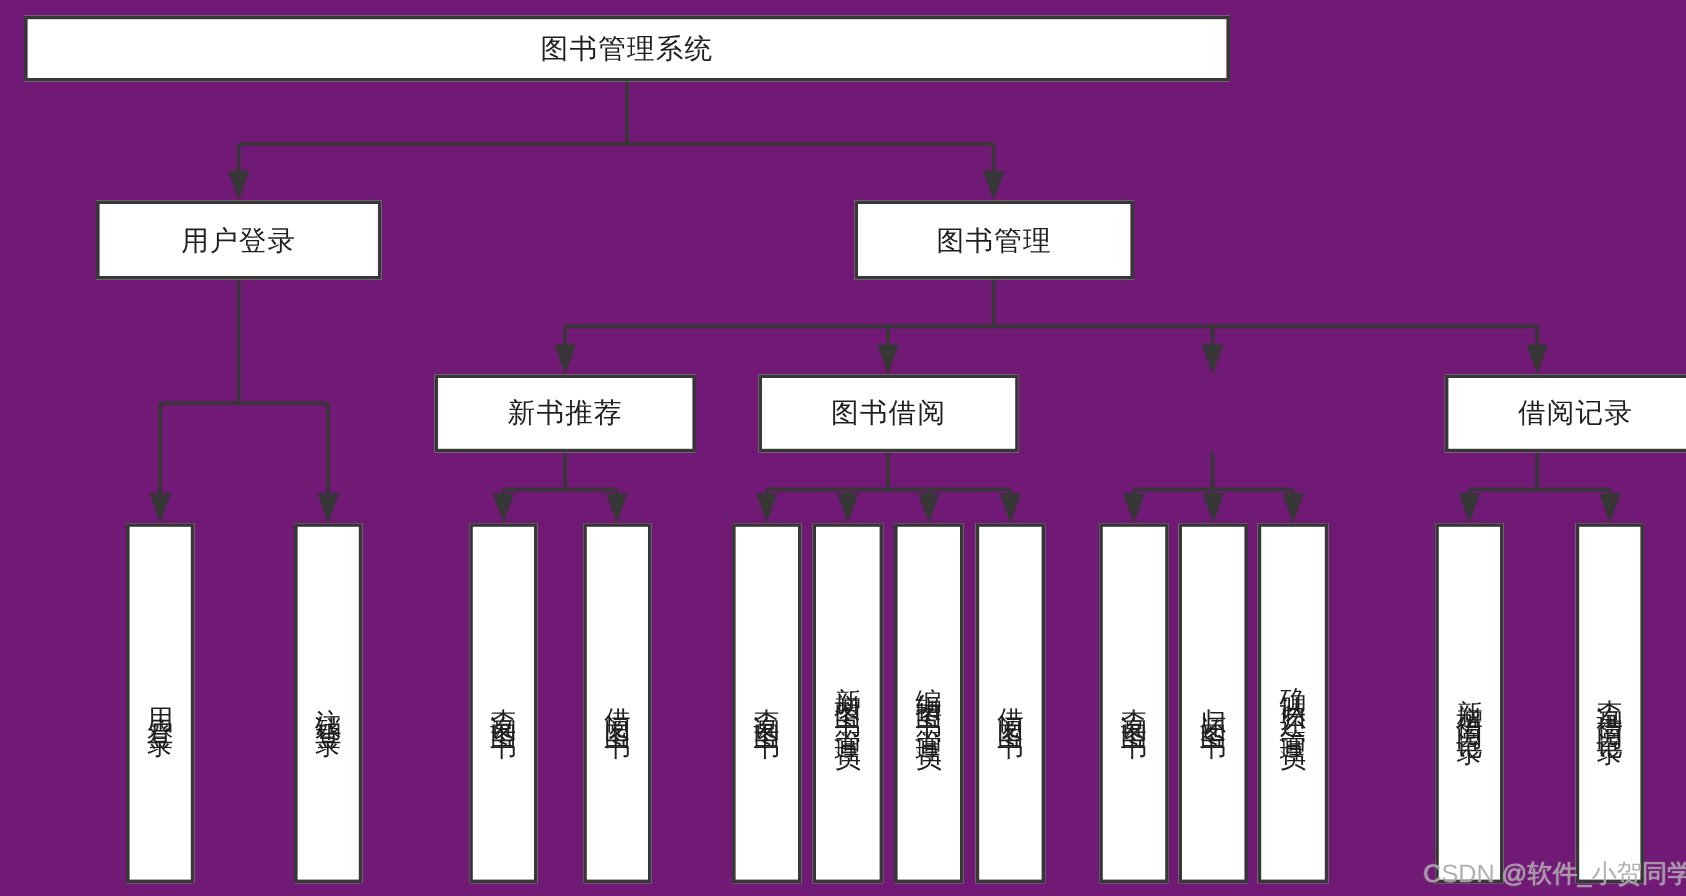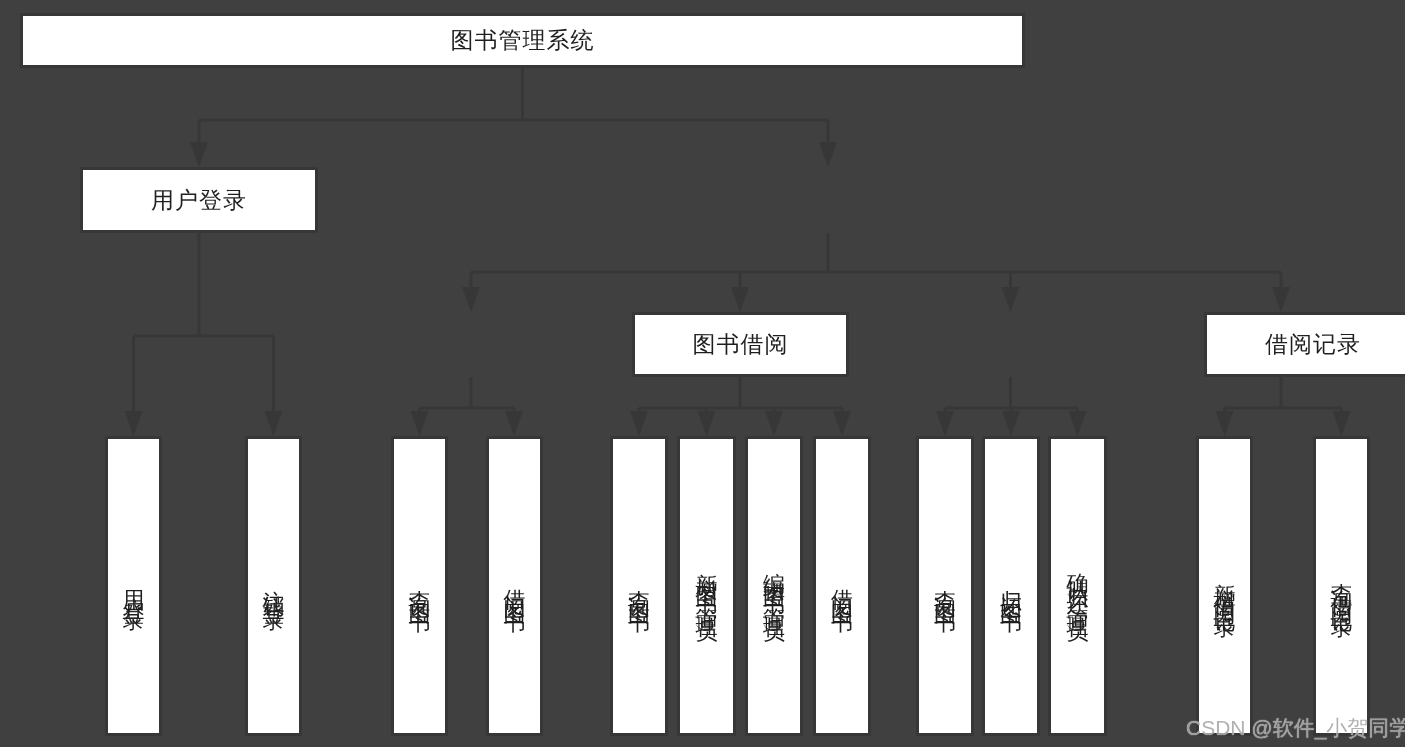--- a/index.html
+++ b/index.html
@@ -1,20 +1,20 @@
 <!DOCTYPE html>
 <html><head>
 <meta charset="utf-8">
 <style>
   html, body { margin: 0; padding: 0; background: #ffffff; }
   .canvas {
     position: relative;
     width: 1405px;
     height: 747px;
-    background: #404040;
+    background: #701a75;
     font-family: "Liberation Sans", sans-serif;
     color: #1f1f1f;
     overflow: hidden;
   }
   svg.connectors {
     position: absolute;
     left: 0; top: 0;
     width: 1405px; height: 747px;
   }
   .node {
@@ -91,21 +91,23 @@
       <polygon points="1002,411 1020,411 1011,436"></polygon>
       <polygon points="1068.5,411 1086.5,411 1077.5,436"></polygon>
       <polygon points="1215.5,411 1233.5,411 1224.5,436"></polygon>
       <polygon points="1332.5,411 1350.5,411 1341.5,436"></polygon>
     </g>
   </svg>
 
   <div class="node h-node" style="left:20px; top:13px; width:1005px; height:55px;">图书管理系统</div>
 
   <div class="node h-node" style="left:80px; top:167px; width:238px; height:66px;">用户登录</div>
+  <div class="node h-node" style="left:712px; top:167px; width:233px; height:66px;">图书管理</div>
 
+  <div class="node h-node" style="left:362px; top:312px; width:218px; height:65px;">新书推荐</div>
   <div class="node h-node" style="left:632px; top:312px; width:217px; height:65px;">图书借阅</div>
   <div class="node h-node" style="left:1172px; top:312px; width:218px; height:65px;margin-left:32px;">借阅记录</div>
 
   <div class="node v-node" style="left:105px; top:436px; width:57px; height:300px;">用户登录</div>
   <div class="node v-node" style="left:245px; top:436px; width:57px; height:300px;">注销登录</div>
 
   <div class="node v-node" style="left:391px; top:436px; width:57px; height:300px;">查询图书</div>
   <div class="node v-node" style="left:486px; top:436px; width:57px; height:300px;">借阅图书</div>
 
   <div class="node v-node" style="left:610px; top:436px; width:58px; height:300px;">查询图书</div>

